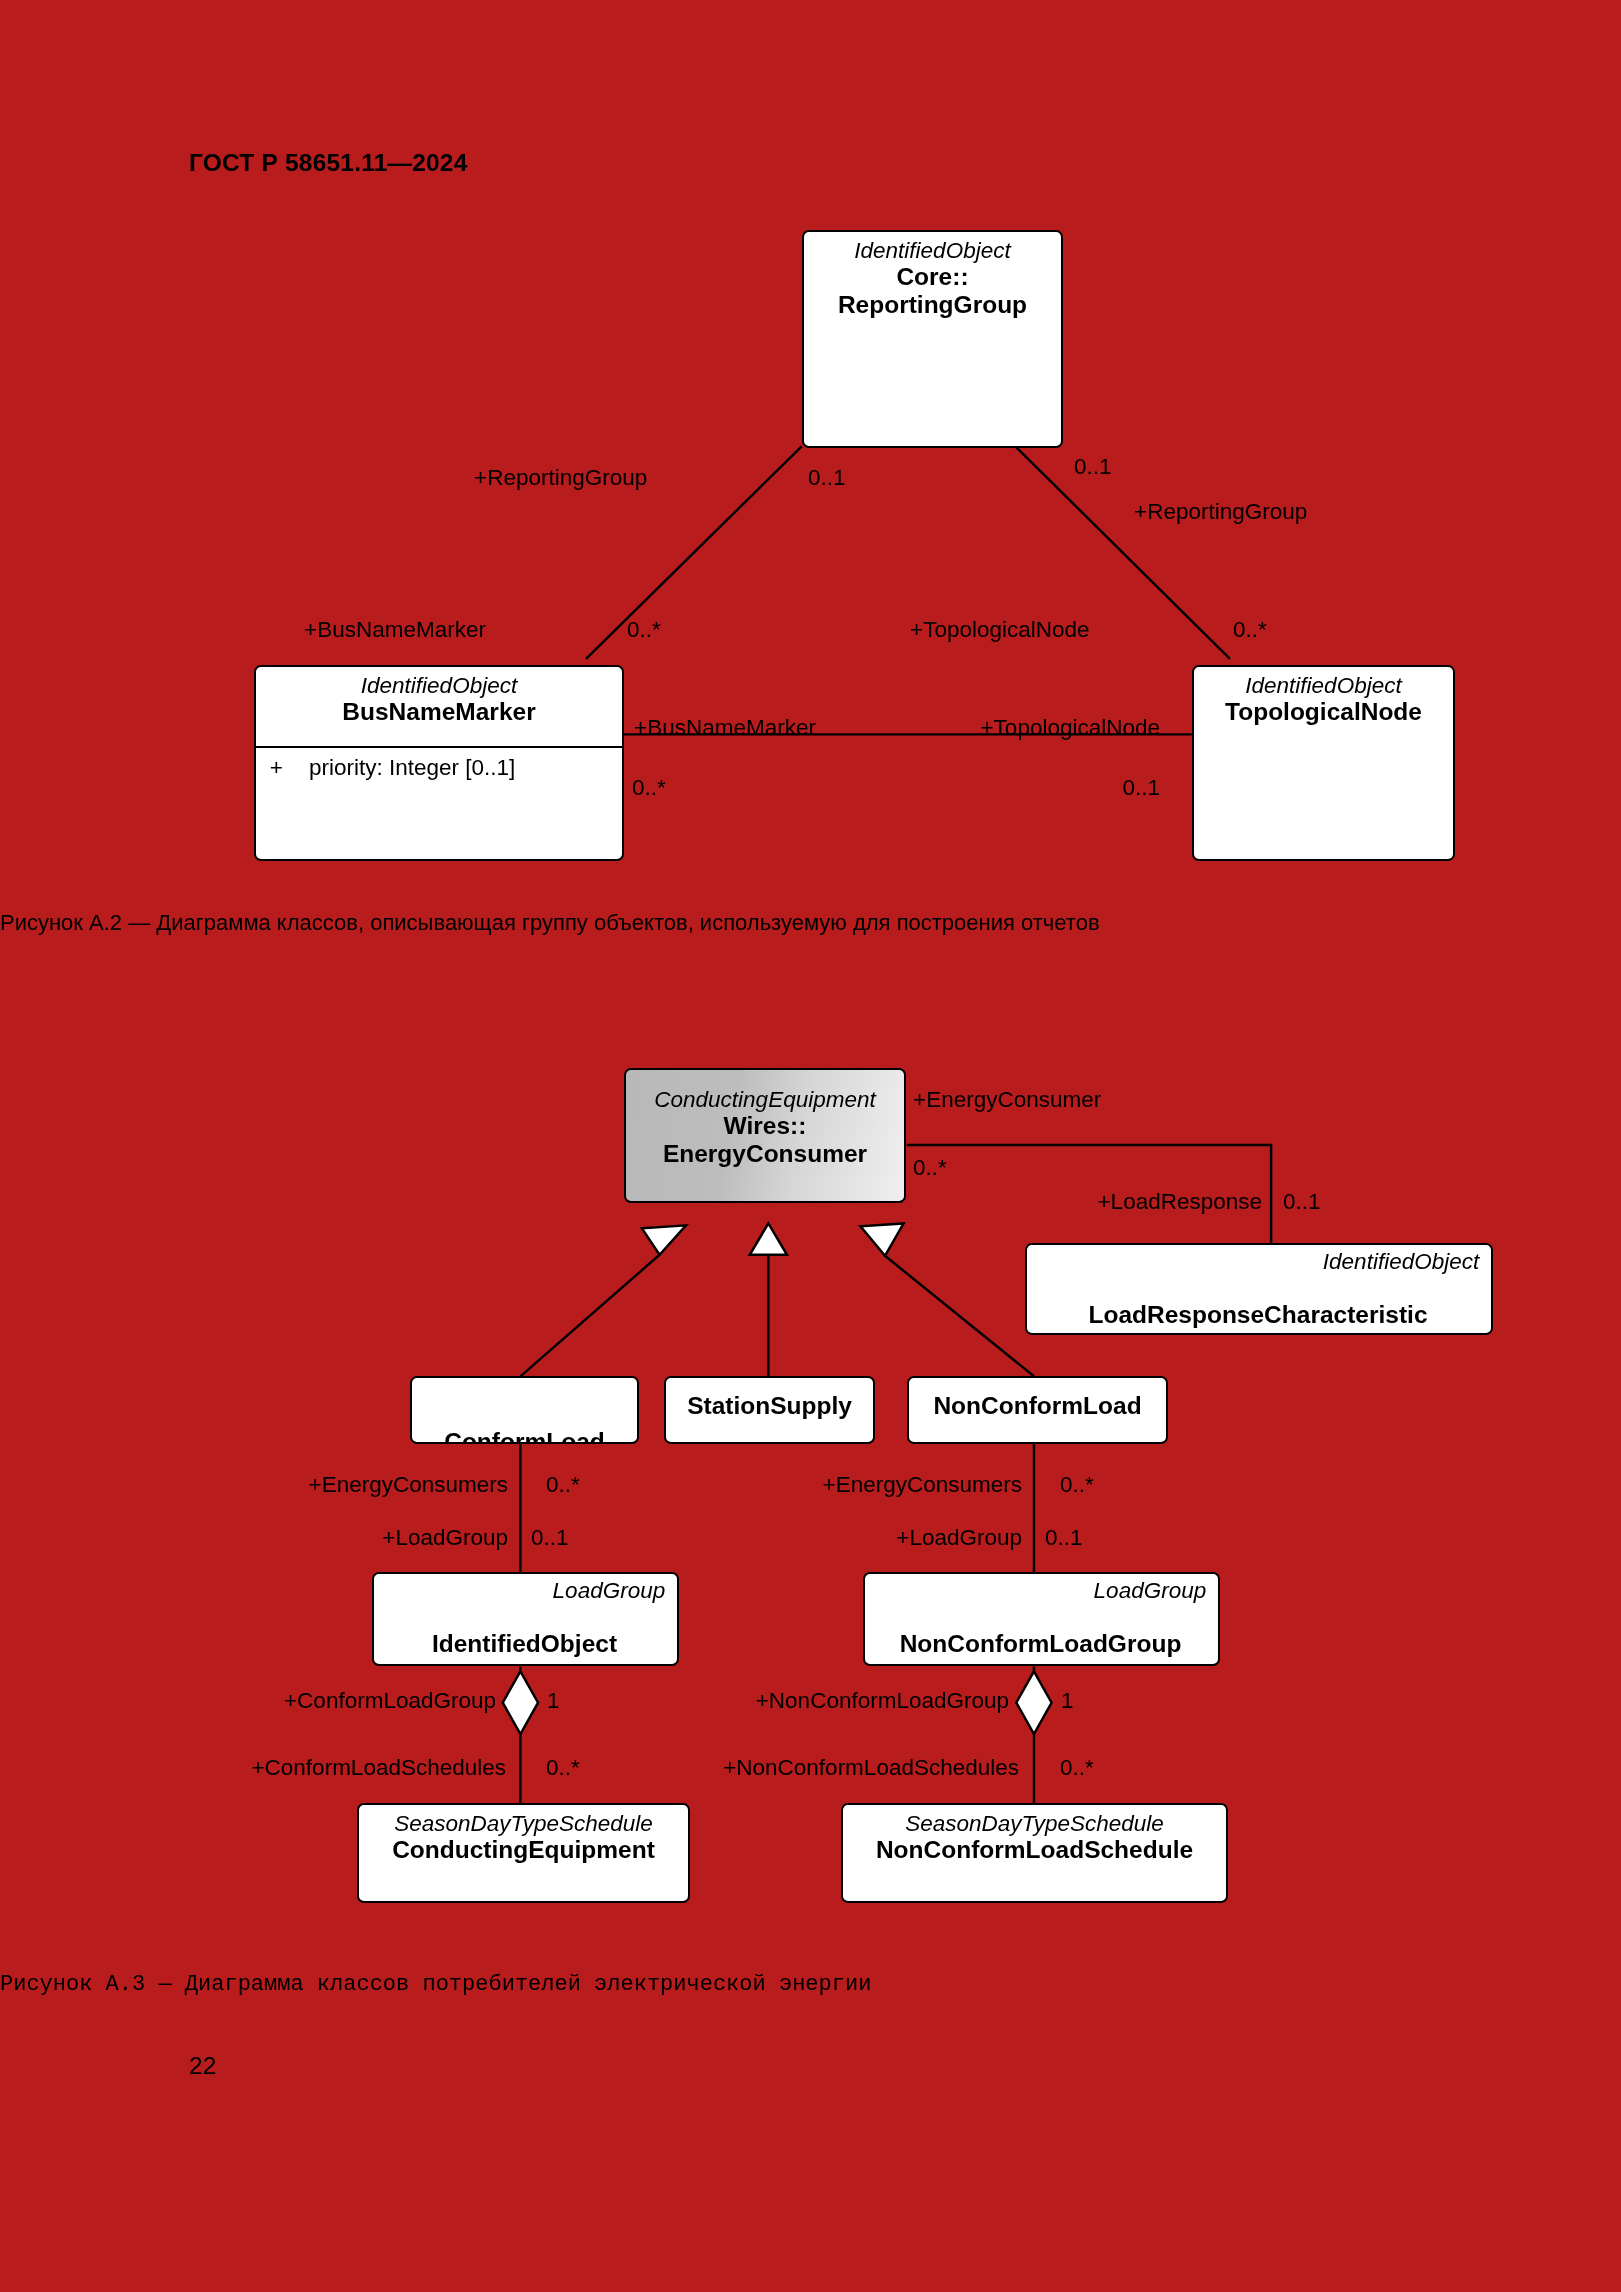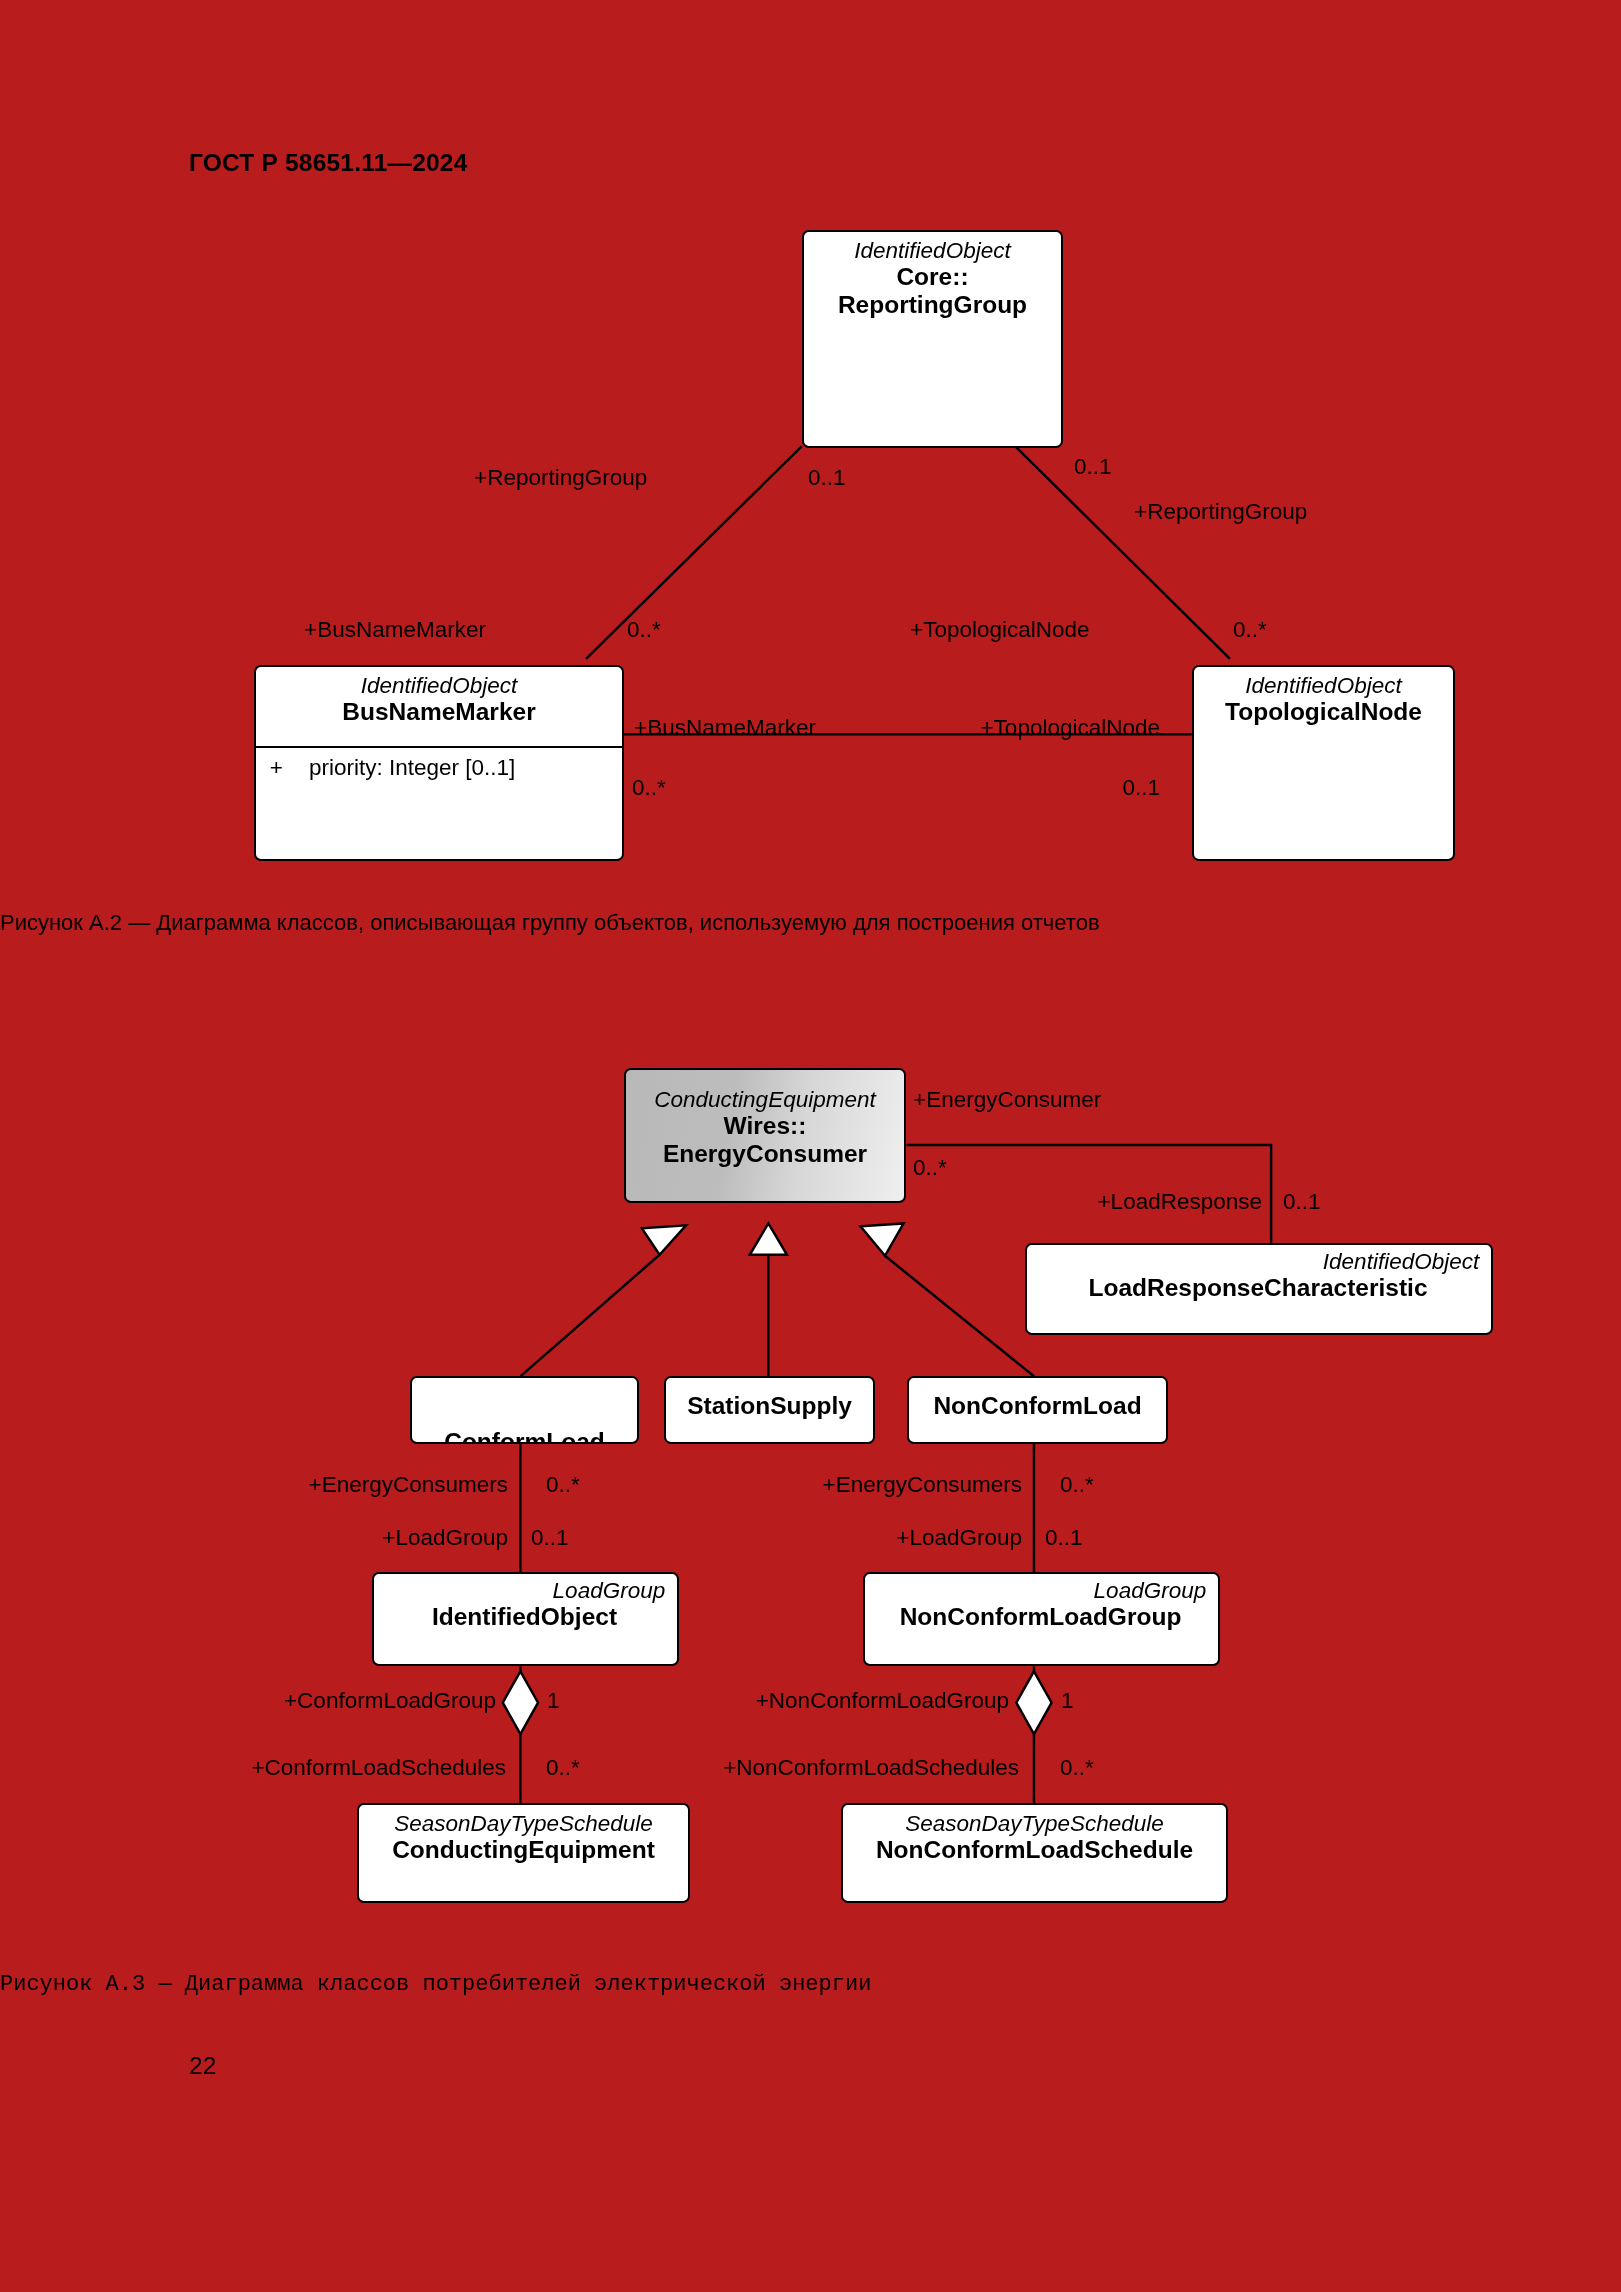--- a/index.html
+++ b/index.html
@@ -74,21 +74,21 @@
     border-top: 2.5px solid #000000;
     padding: 6.9px 5.9px 6.9px 13.7px;
     font-size: 22.5px;
     display: flex;
     gap: 25.5px;
   }
   .attr-vis { width: 13.7px; }
 
   
   .uml-head.right { text-align: right; padding-right: 11.8px; }
-  .uml-head.right .cls-name { text-align: center; }
+  .uml-head.right .cls-name { text-align: center; margin-top: 27px; }
 
   
   .uml-box.shaded {
     background: linear-gradient(100deg, #b8b8b8 0%, #bdbdbd 38%, #d6d6d6 62%, #efefef 100%);
   }
 
   
   .connectors {
     position: absolute;
     left: 0;

